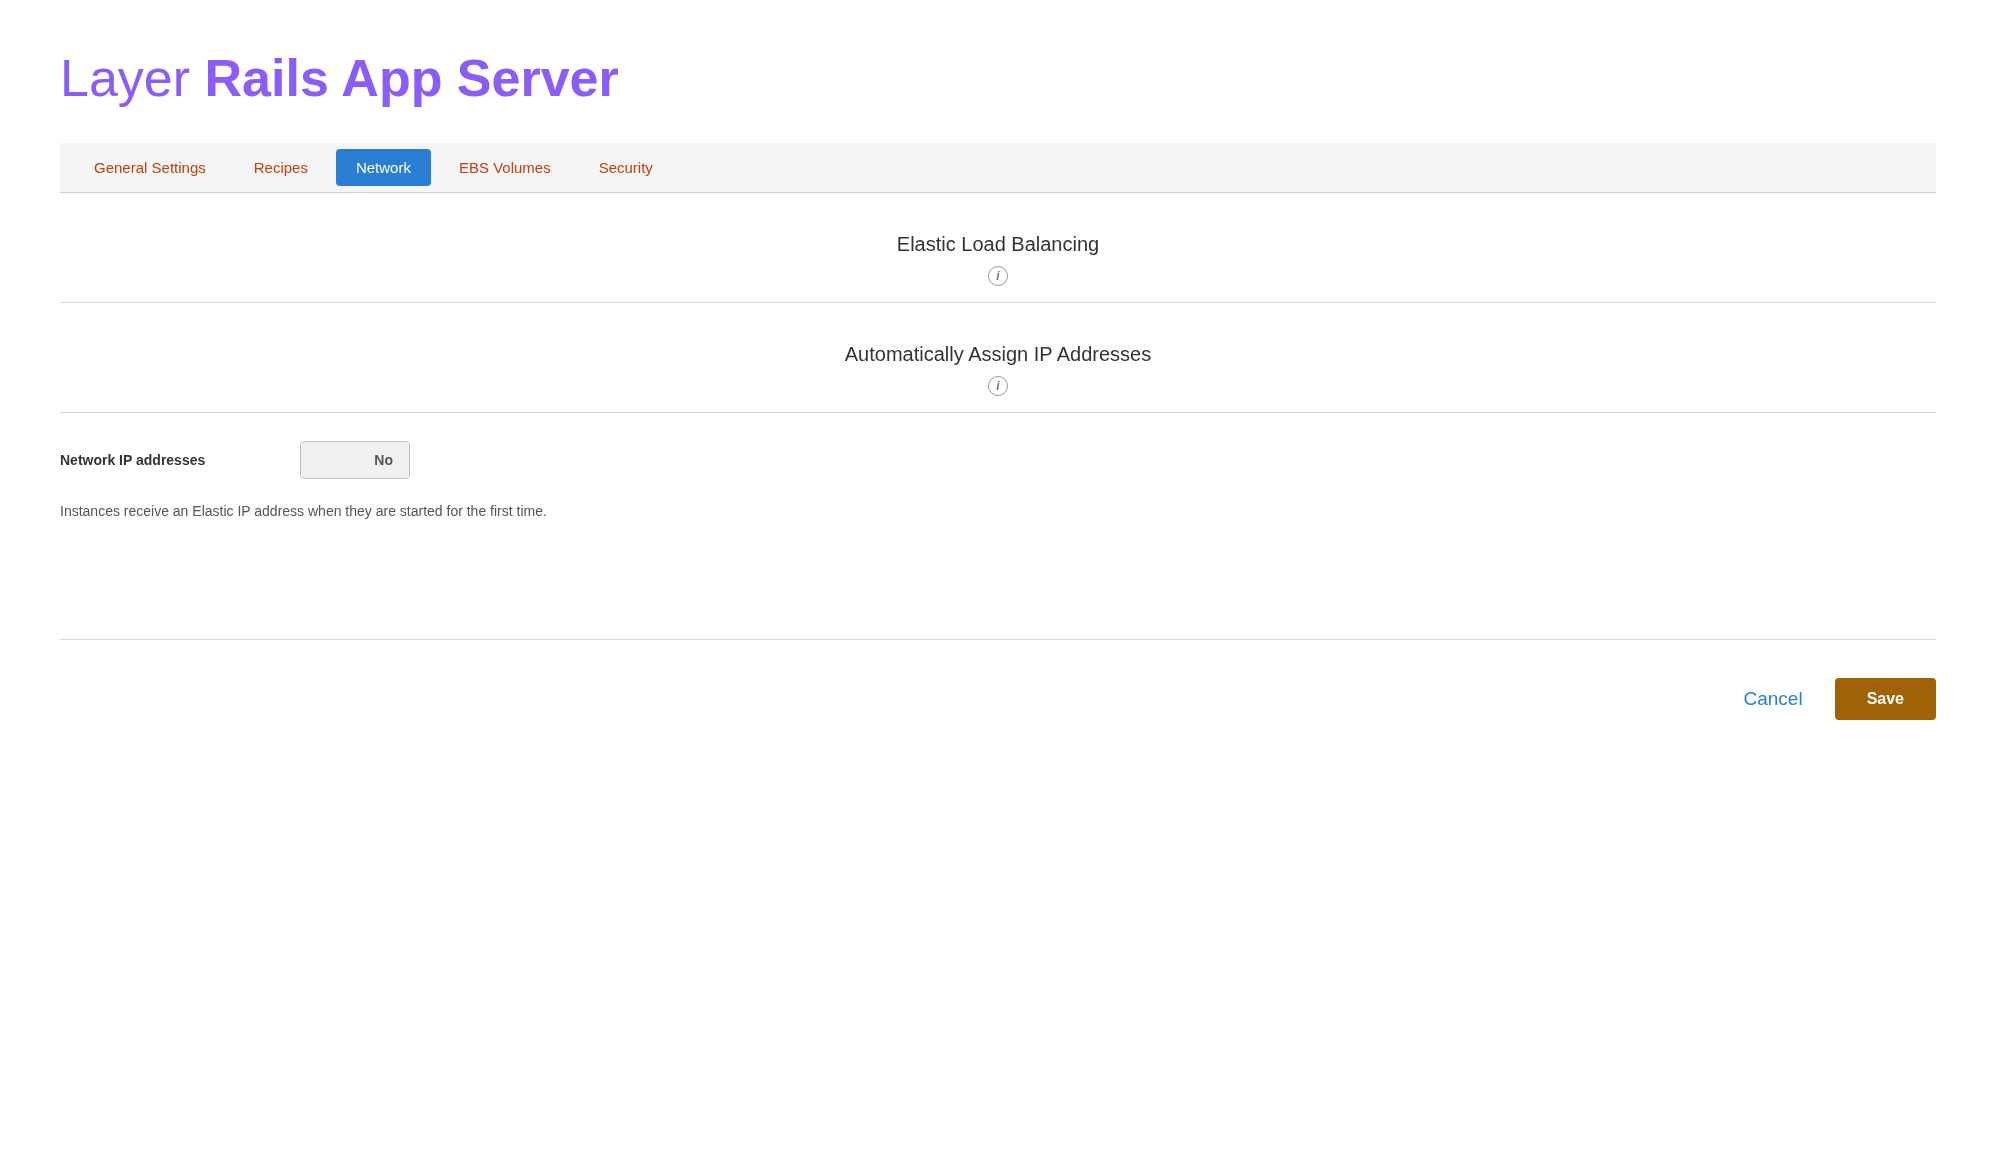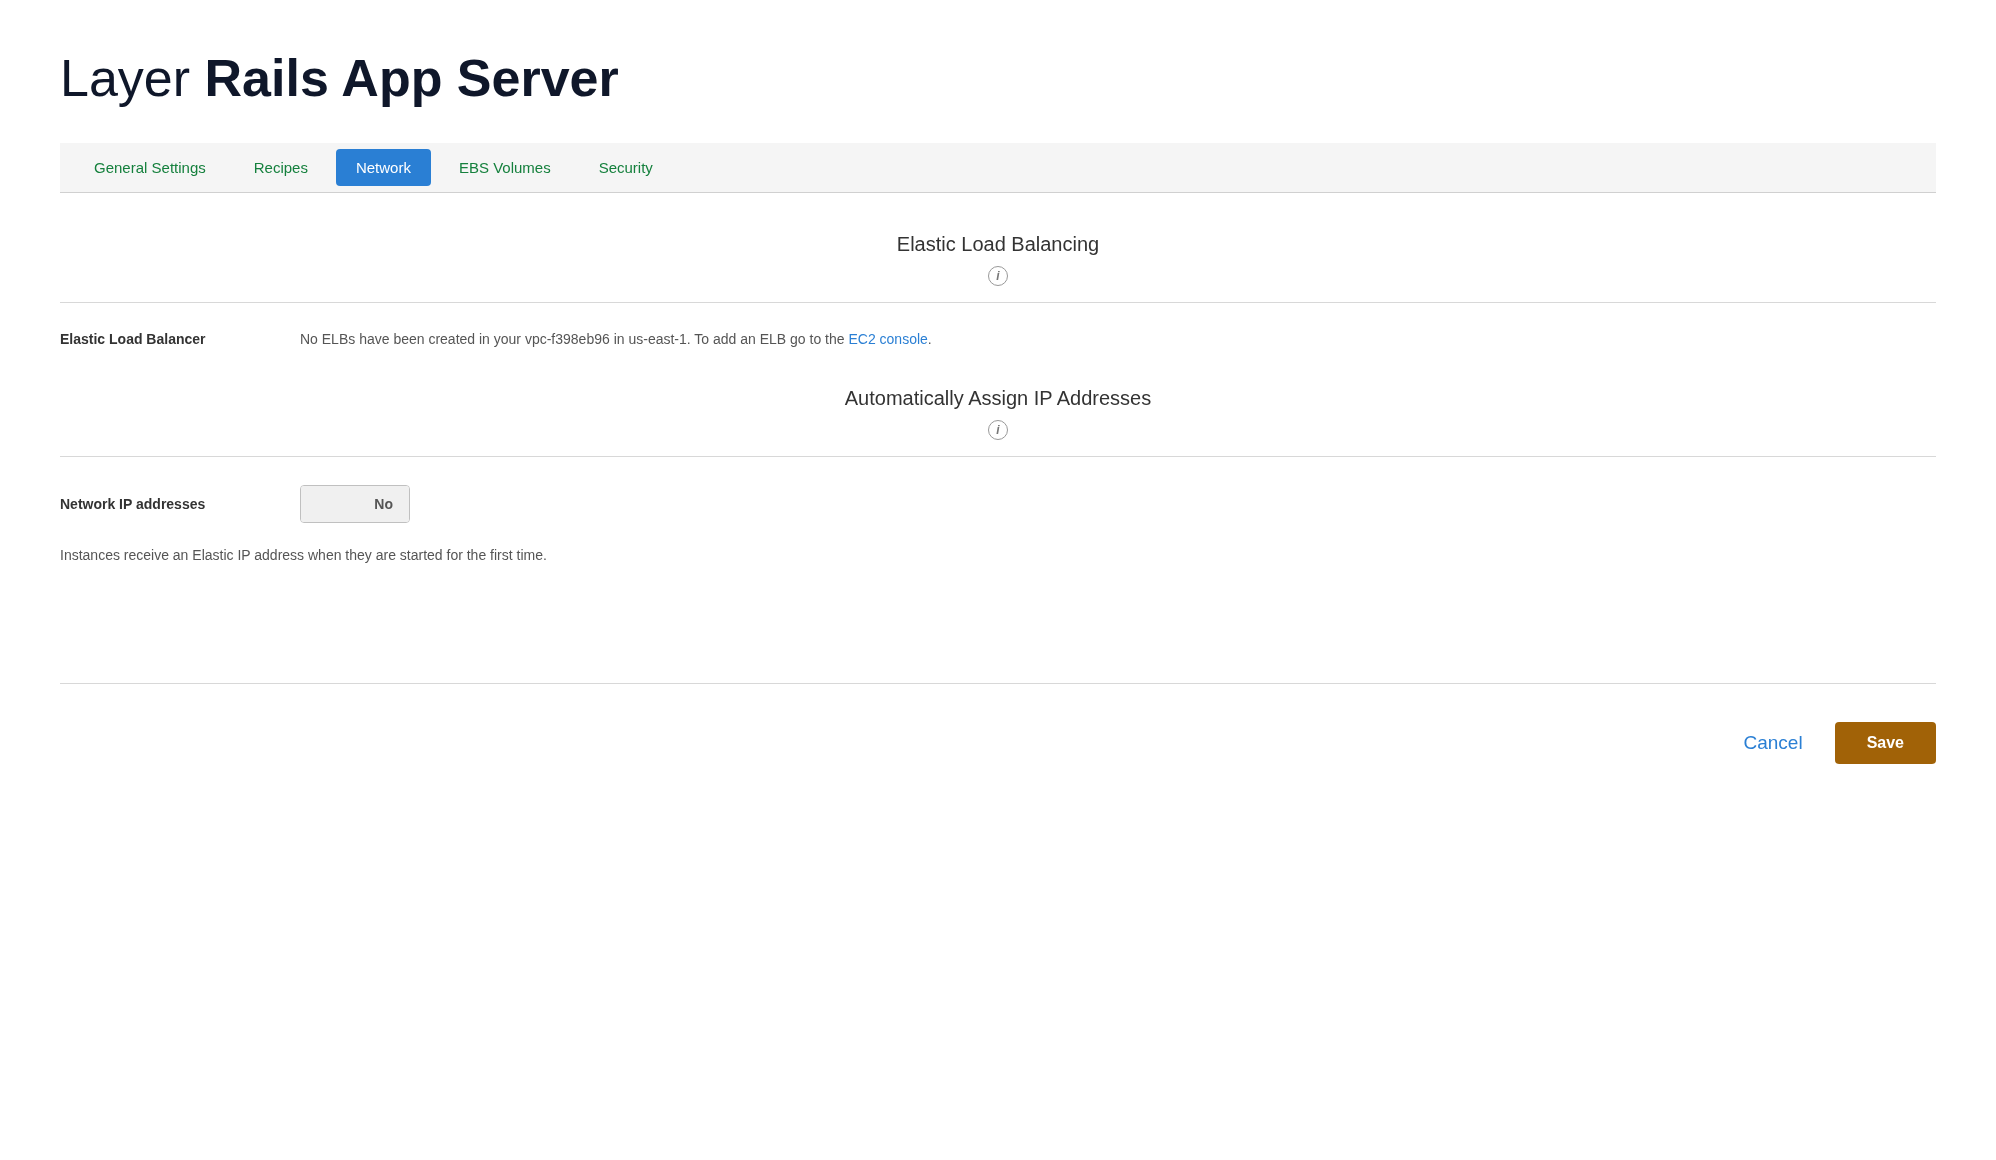--- a/index.html
+++ b/index.html
@@ -18,21 +18,21 @@
     .page-container {
       max-width: 1996px;
       min-height: 1160px;
       padding: 50px 60px 40px 60px;
       position: relative;
     }
 
     .page-title {
       font-size: 52px;
       font-weight: 300;
-      color: #0f172a;
+      color: #8b5cf6;
       margin-bottom: 36px;
       line-height: 1.1;
     }
 
     .page-title strong {
       font-weight: 700;
     }
 
     
     .tab-nav {
@@ -40,21 +40,21 @@
       align-items: center;
       border-bottom: 1px solid #d0d0d0;
       background: #f5f5f5;
       padding: 0 10px;
       gap: 0;
     }
 
     .tab-item {
       padding: 14px 24px;
       font-size: 15px;
-      color: #15803d;
+      color: #c2410c;
       cursor: pointer;
       text-decoration: none;
       background: transparent;
       border: none;
       outline: none;
       white-space: nowrap;
     }
 
     .tab-item.active {
       background: #2a7fd4;
@@ -261,27 +261,20 @@
   </nav>
 
   <div class="content-area">
 
     <div class="section">
       <div class="section-title">
         <span>Elastic Load Balancing</span>
         <span class="info-icon">i</span>
       </div>
       <hr class="section-divider">
-      <div class="form-row">
-        <span class="form-label">Elastic Load Balancer</span>
-        <span class="form-value">
-          <span>No ELBs have been created in your vpc-f398eb96 in us-east-1. To add an ELB go to the</span>
-          <a href="#">EC2 console</a><span>.</span>
-        </span>
-      </div>
     </div>
 
     <div class="section">
       <div class="section-title">
         <span>Automatically Assign IP Addresses</span>
         <span class="info-icon">i</span>
       </div>
       <hr class="section-divider">
 
       <div class="form-row">

